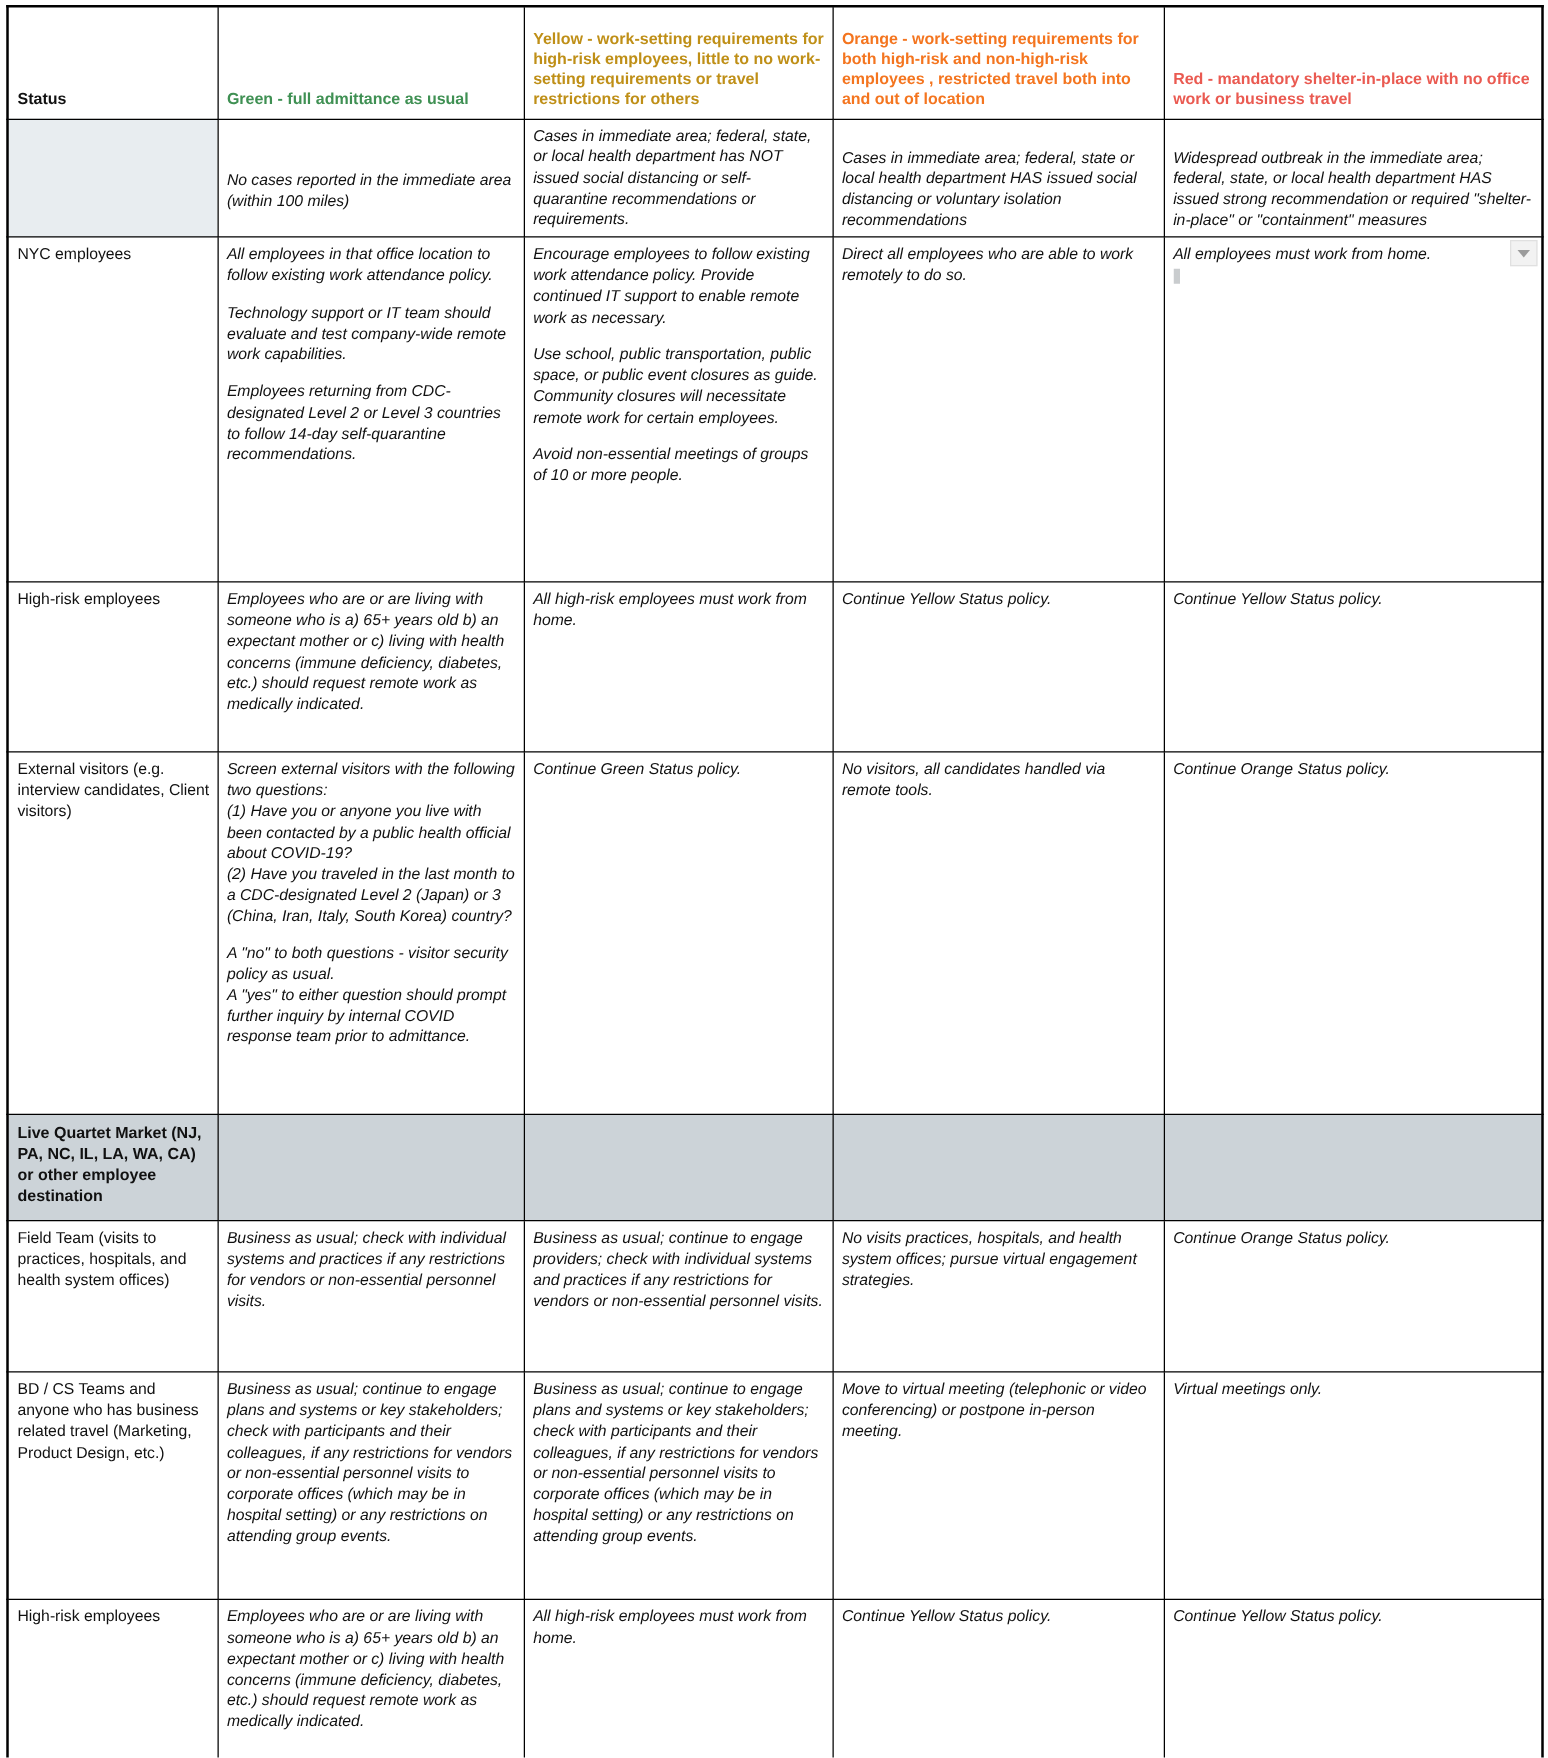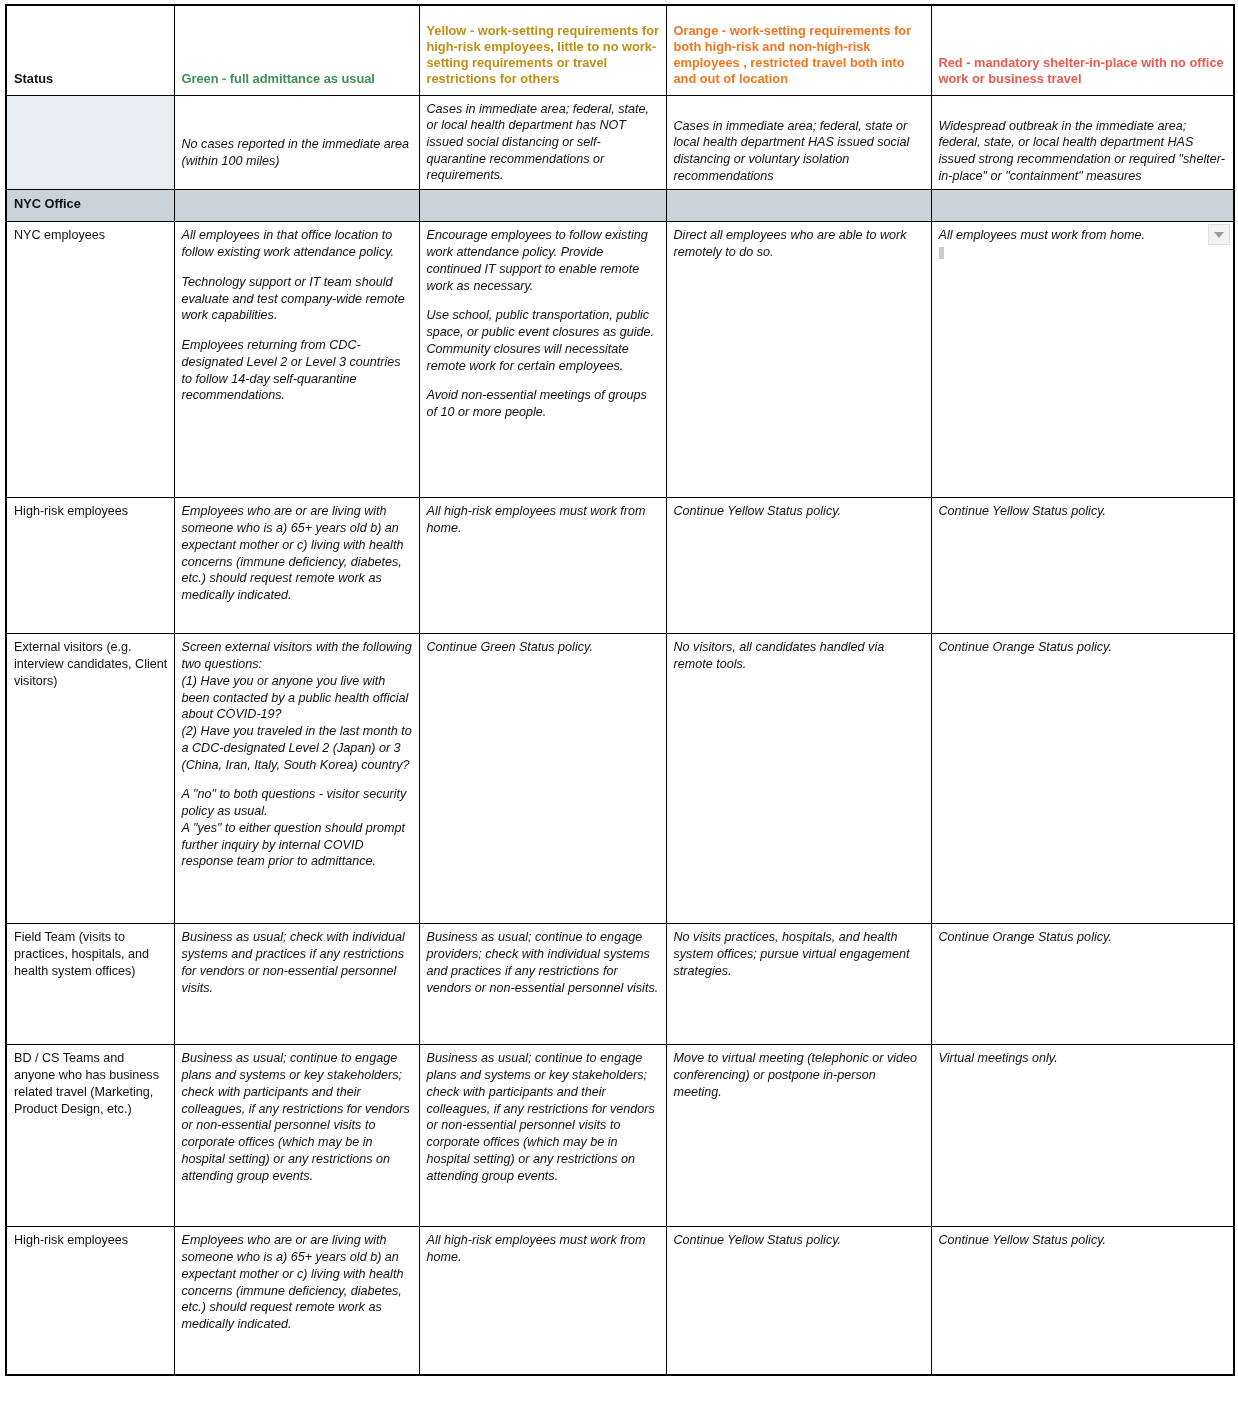--- a/index.html
+++ b/index.html
@@ -171,27 +171,20 @@
       <tr class="criteria-row">
         <td class="cell-label"></td>
         <td class="cell-body def-green">No cases reported in the immediate area (within 100 miles)</td>
         <td class="cell-body def-yellow">
             <p class="tight"><span>Cases in immediate area; federal, state, or local health </span><span class="sq">department</span><span> </span><span class="sq">has</span><span> NOT issued social distancing or self-quarantine recommendations or requirements.</span></p>
           </td>
         <td class="cell-body def-orange">Cases in immediate area; federal, state or local health department HAS issued social distancing or voluntary isolation recommendations</td>
         <td class="cell-body def-red">Widespread outbreak in the immediate area; federal, state, or local health department HAS issued strong recommendation or required "shelter-in-place" or "containment" measures</td>
       </tr>
 
-      <tr class="section-row short">
-        <td>NYC Office</td>
-        <td></td>
-        <td></td>
-        <td></td>
-        <td></td>
-      </tr>
 
       <tr class="r-nyc-emp">
         <td class="cell-label">NYC employees</td>
         <td class="cell-body">
           <p class="blk"><span>All employees in that office </span><span class="sq">location to</span><span> </span><span class="sq">follow</span><span> </span><span class="sq">existing</span><span> work attendance policy.</span></p>
           <p class="blk">Technology support or IT team should evaluate and test company-wide remote work capabilities.</p>
           <p class="blk">Employees returning from CDC-designated Level 2 or Level 3 countries to follow 14-day self-quarantine recommendations.</p>
         </td>
         <td class="cell-body">
           <p class="blk">Encourage employees to follow existing work attendance policy. Provide continued IT support to enable remote work as necessary.</p>
@@ -222,20 +215,27 @@
           <p class="tight">(1) Have you or anyone you live with been contacted by a public health official about COVID-19?</p>
           <p class="blk">(2) Have you traveled in the last month to a CDC-designated Level 2 (Japan) or 3 (China, Iran, Italy, South Korea) country?</p>
           <p class="tight">A "no" to both questions - visitor security policy as usual.</p>
           <p class="tight"><span>A "yes" to either question should prompt further inquiry </span><span class="sq">by internal</span><span> COVID response team prior to admittance.</span></p>
         </td>
         <td class="cell-body">Continue Green Status policy.</td>
         <td class="cell-body">No visitors, all candidates handled via remote tools.</td>
         <td class="cell-body">Continue Orange Status policy.</td>
       </tr>
 
+      <tr class="section-row tall">
+        <td>Live Quartet Market (NJ, PA, NC, IL, LA, WA, CA) or other employee destination</td>
+        <td></td>
+        <td></td>
+        <td></td>
+        <td></td>
+      </tr>
 
       <tr class="r-field">
         <td class="cell-label">Field Team (visits to practices, hospitals, and health system offices)</td>
         <td class="cell-body">Business as usual; check with individual systems and practices if any restrictions for vendors or non-essential personnel visits.</td>
         <td class="cell-body">Business as usual; continue to engage providers; check with individual systems and practices if any restrictions for vendors or non-essential personnel visits.</td>
         <td class="cell-body">No visits practices, hospitals, and health system offices; pursue virtual engagement strategies.</td>
         <td class="cell-body">Continue Orange Status policy.</td>
       </tr>
 
       <tr class="r-bdcs">

